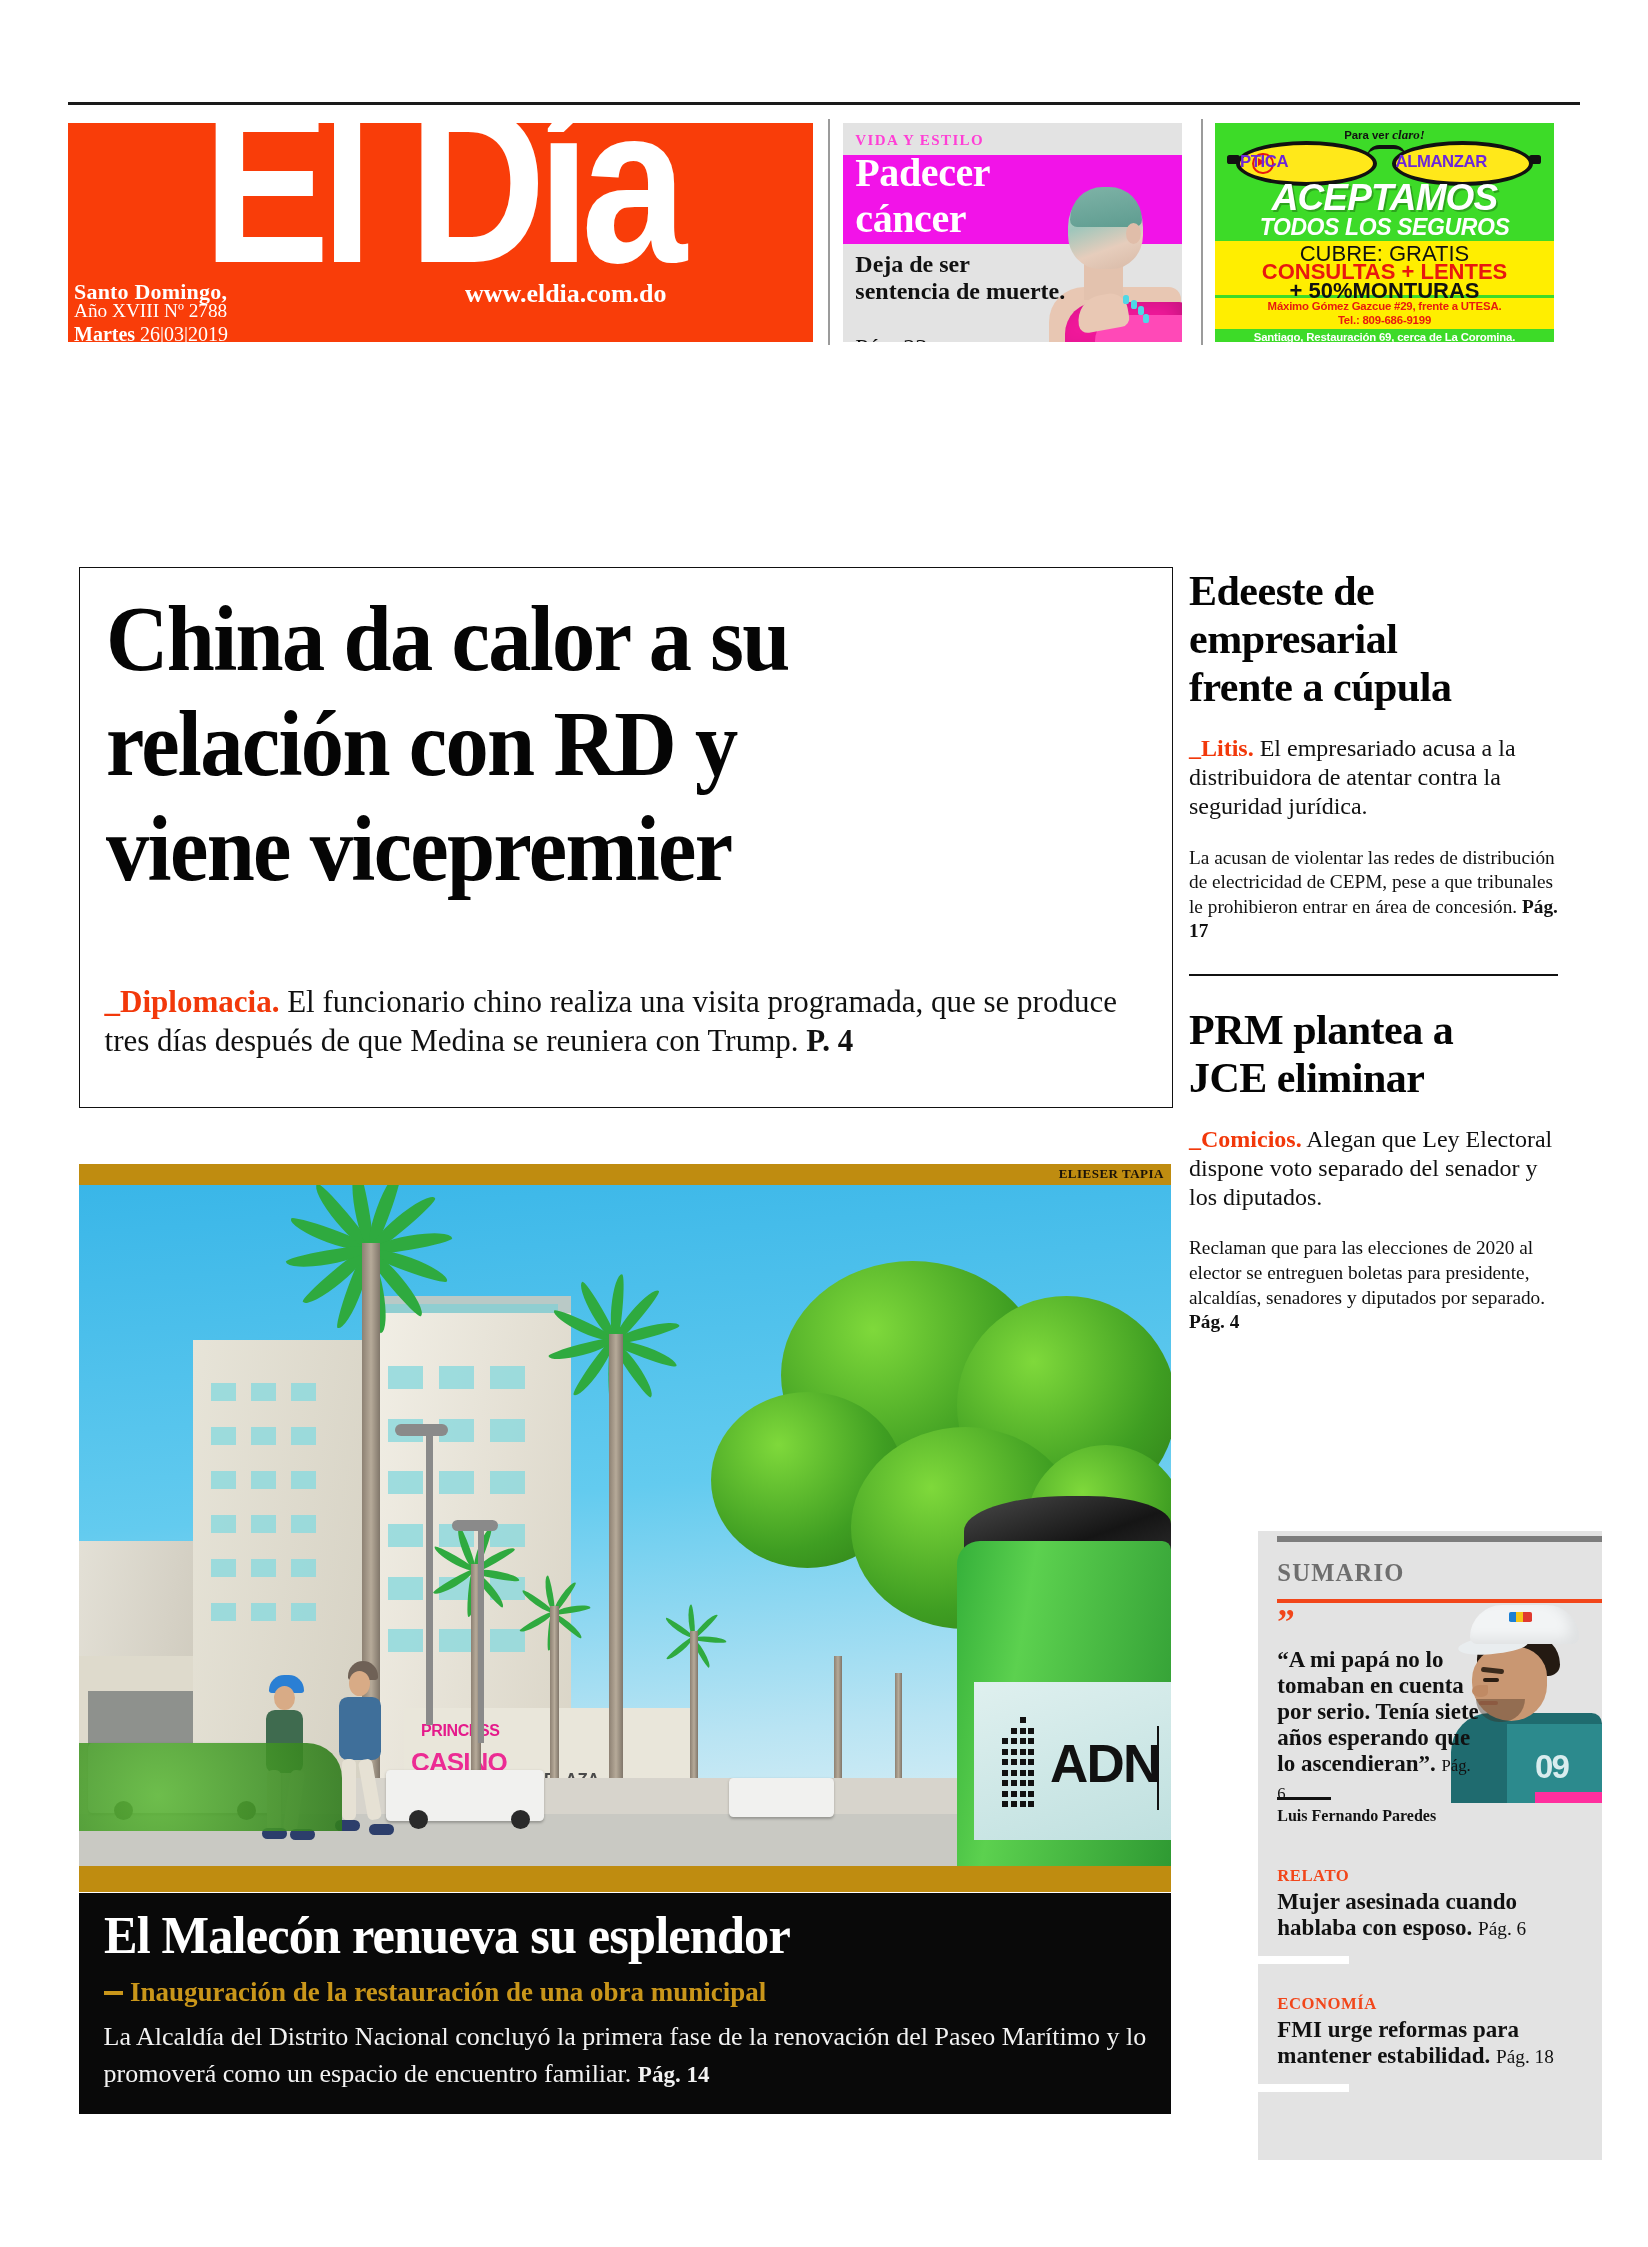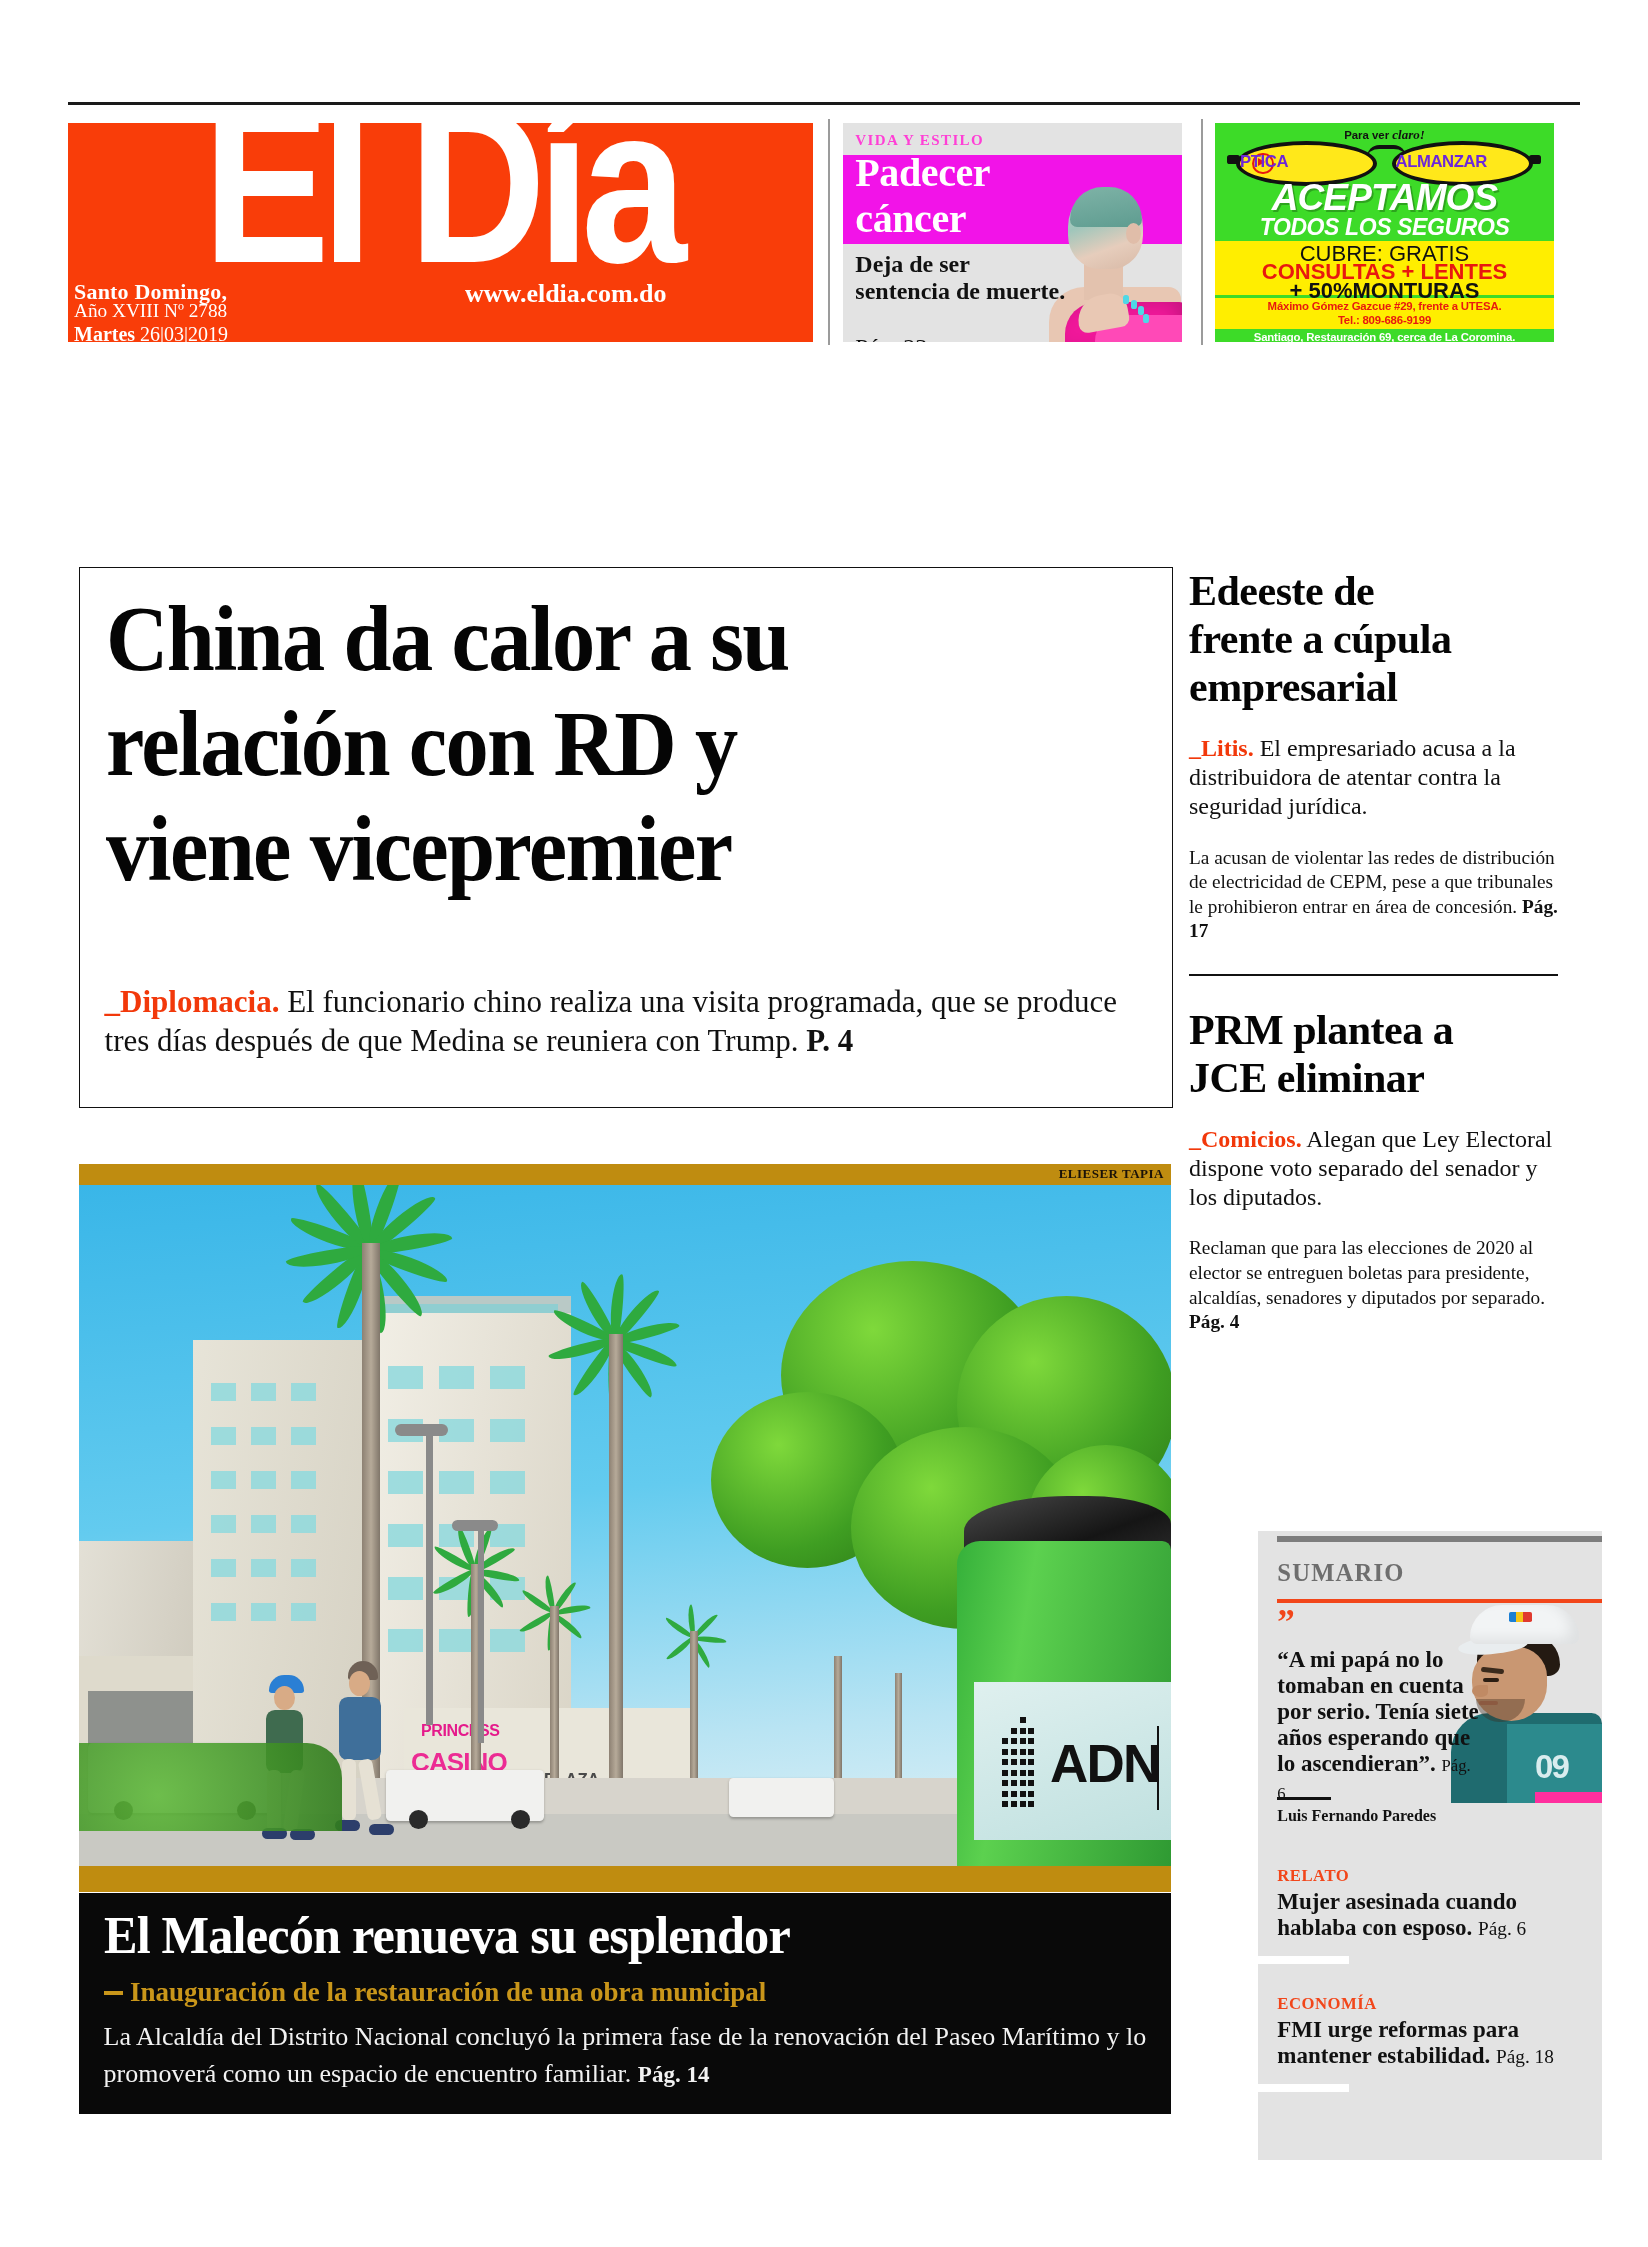--- a/index.html
+++ b/index.html
@@ -275,22 +275,22 @@
     </div>
     <div class="lead-deck">
       <span class="tag"><span class="dash">_</span><span>Diplomacia.</span></span><span> El funcionario chino realiza una visita programada, que se produce tres días después de que Medina se reuniera con Trump. </span><b>P. 4</b>
     </div>
   </div>
 
   <div class="rcol">
     <div>
       <div class="r-h">
         <div>Edeeste de</div>
+        <div>empresarial</div>
         <div>frente a cúpula</div>
-        <div>empresarial</div>
       </div>
       <div class="r-deck">
         <span class="tag"><span class="dash">_</span><span>Litis.</span></span><span> El empresariado acusa a la distribuidora de atentar contra la seguridad jurídica.</span>
       </div>
       <div class="r-body">
         <span>La acusan de violentar las redes de distribución de electricidad de CEPM, pese a que tribunales le prohibieron entrar en área de concesión. </span><b>Pág. 17</b>
       </div>
     </div>
 
     <div class="r-rule"></div>

